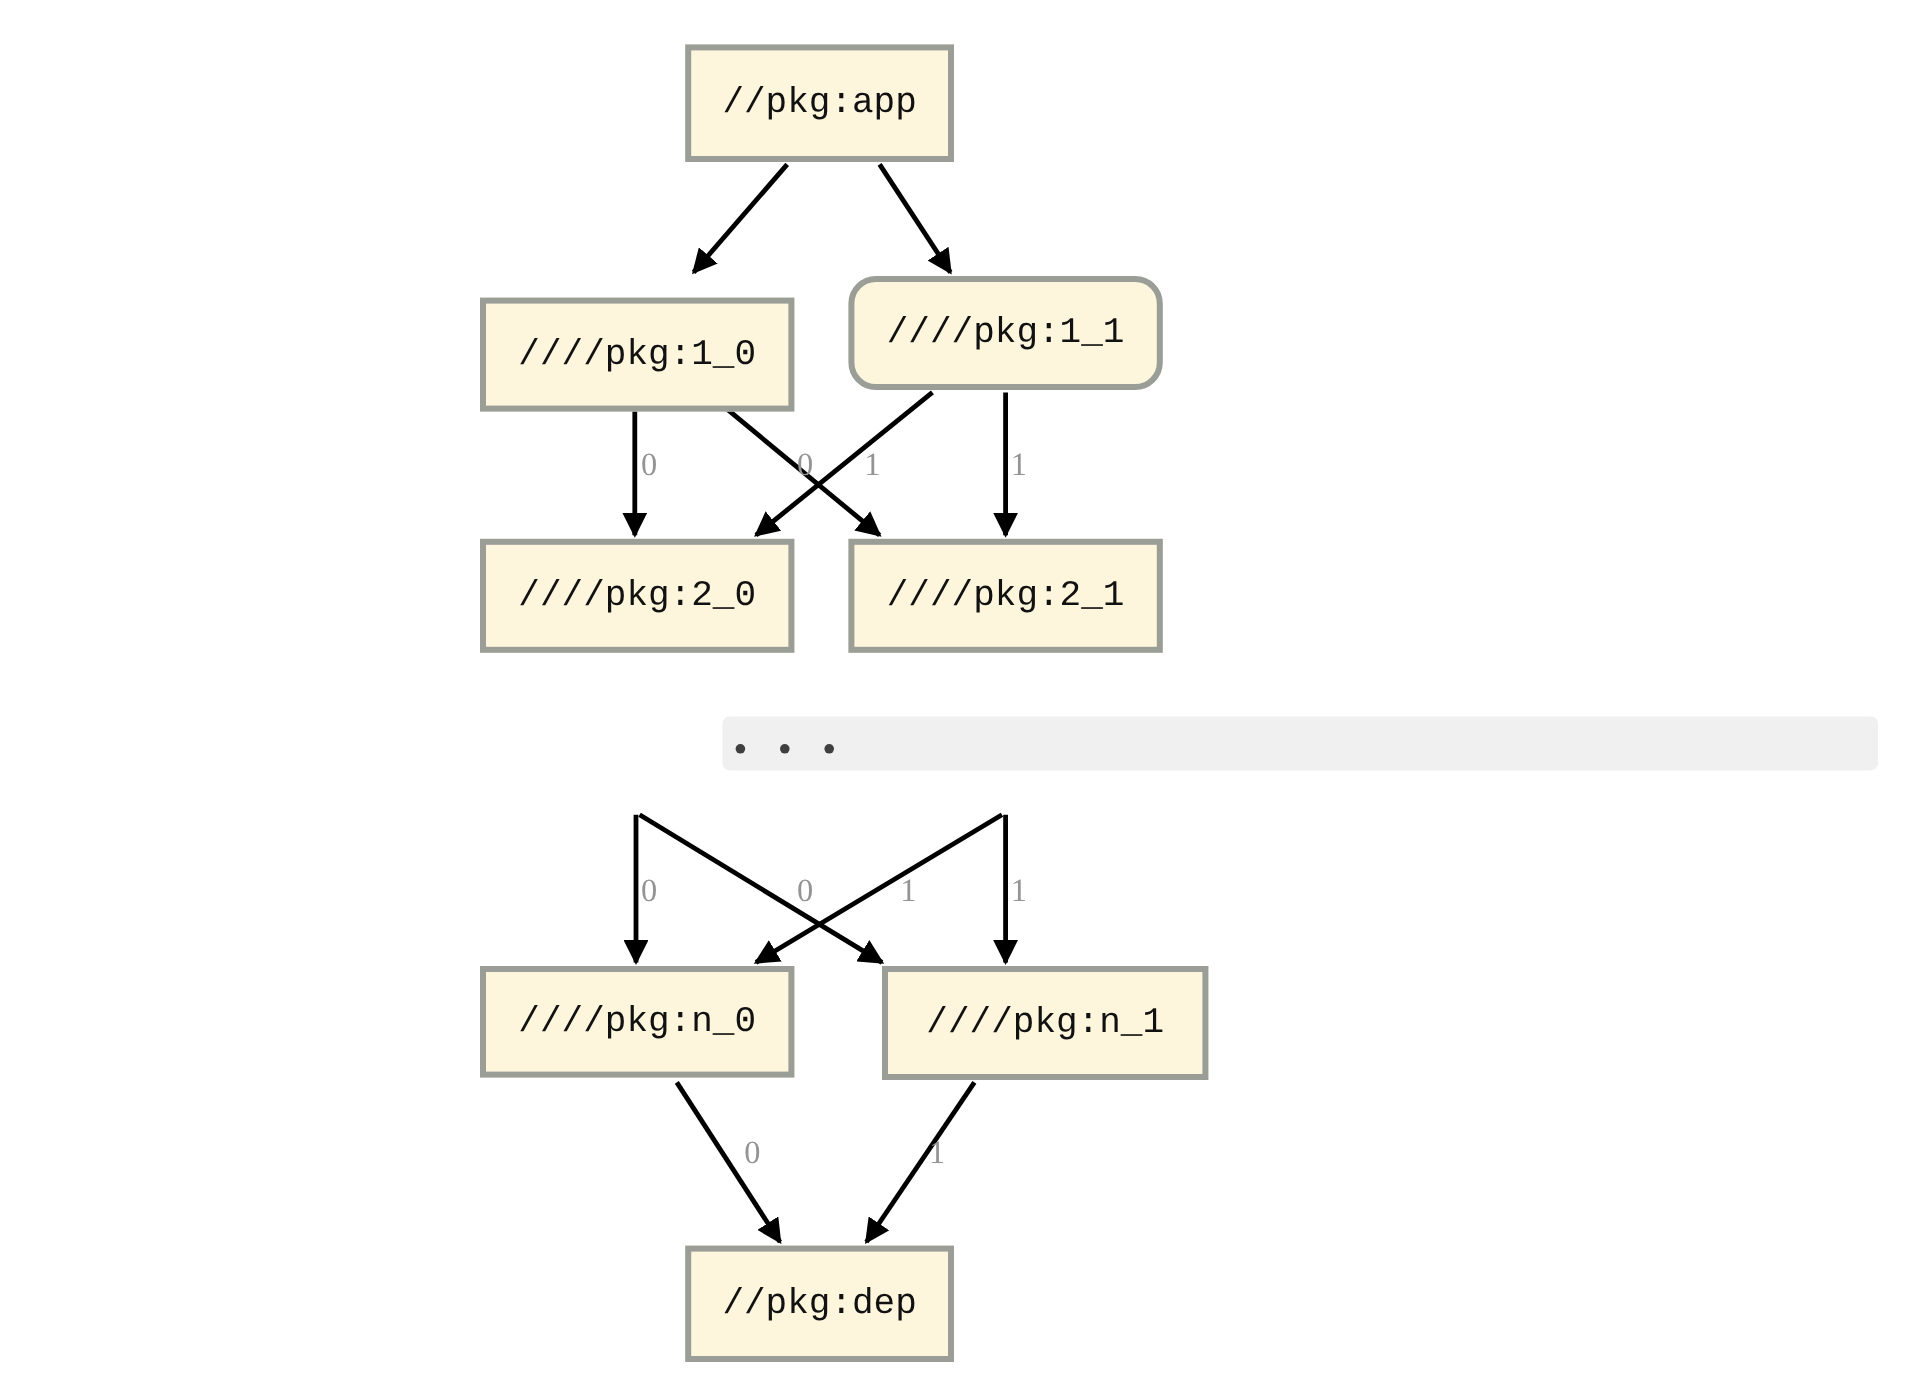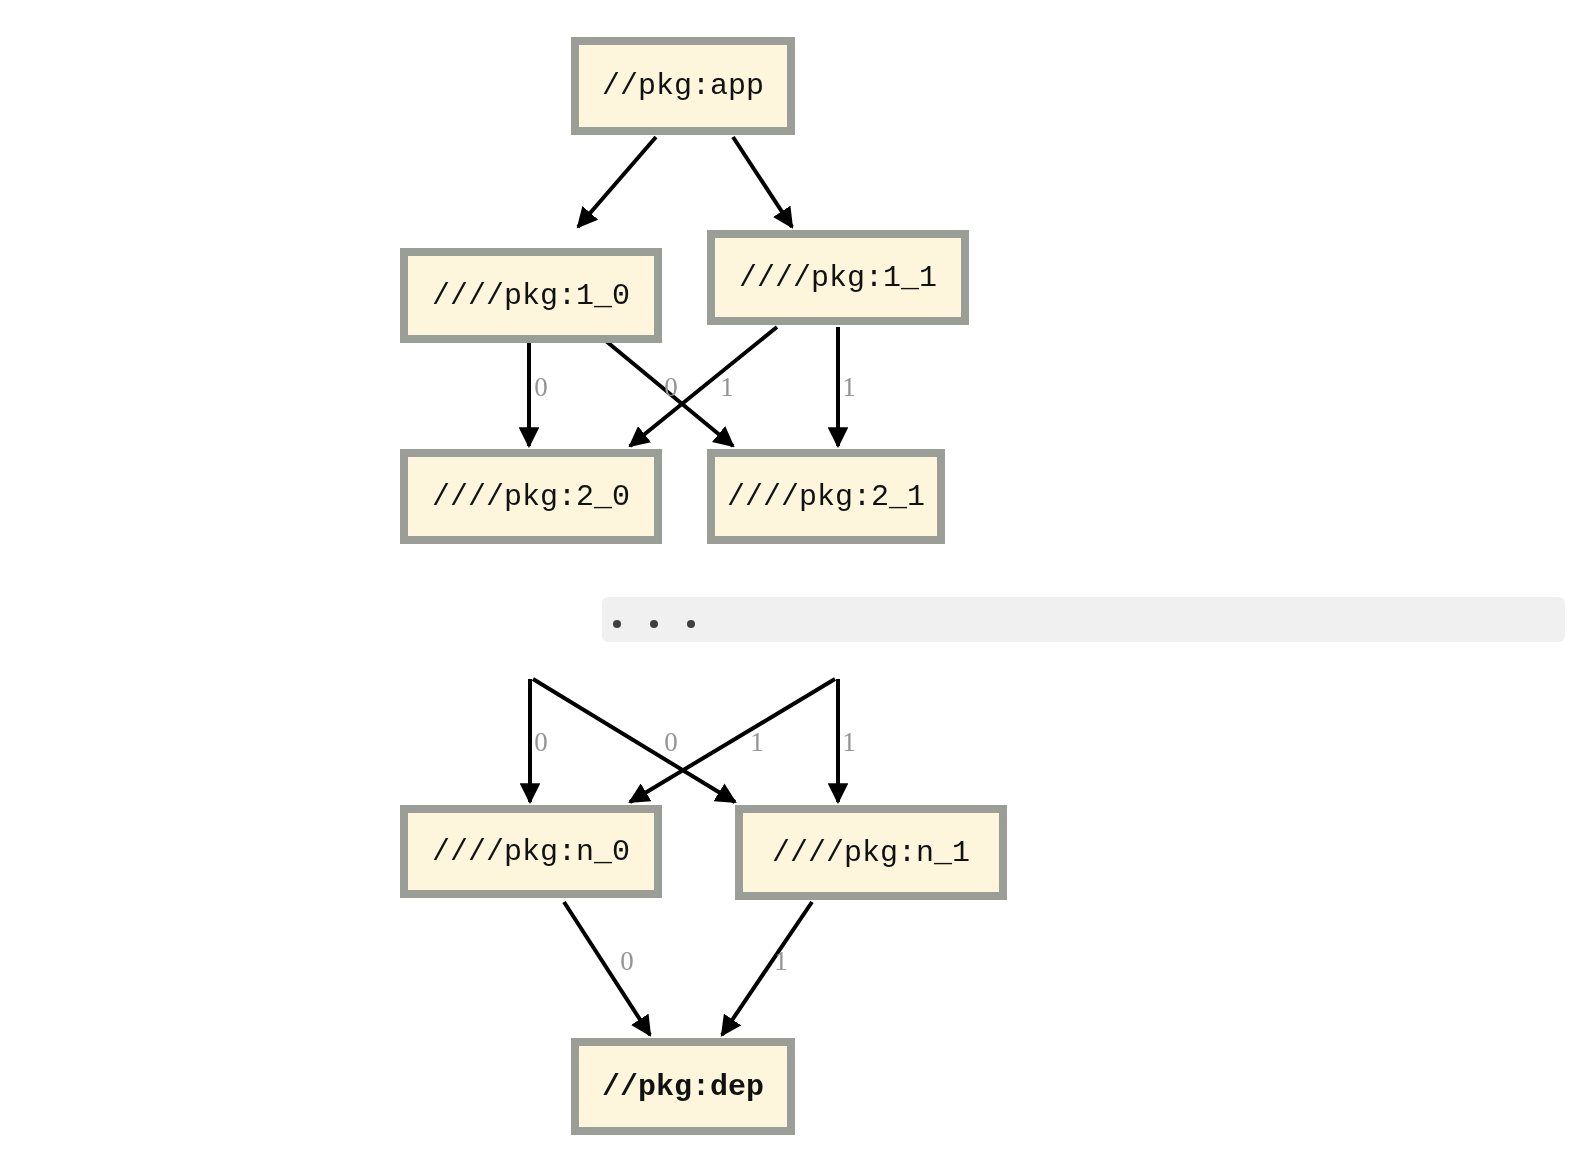--- a/index.html
+++ b/index.html
@@ -21,21 +21,21 @@
     position: absolute;
     left: 0;
     top: 0;
     width: 1592px;
     height: 1162px;
   }
   .node-box {
     position: absolute;
     box-sizing: border-box;
     background: #fdf6dd;
-    border: 8px solid #701a75;
+    border: 5px solid #701a75;
     display: flex;
     align-items: center;
     justify-content: center;
   }
   .node-label {
     font-family: "Liberation Mono", "DejaVu Sans Mono", monospace;
     font-size: 30px;
     color: #111111;
     letter-spacing: 0px;
     white-space: nowrap;
@@ -94,36 +94,36 @@
       </g>
   </svg>
 
   <div id="nodes-layer">
       <div class="node-box" style="left: 571px; top: 37px; width: 224px; height: 98px; background: rgb(253, 246, 221); border-color: rgb(154, 158, 150);">
         <span class="node-label">//pkg:app</span>
       </div>
       <div class="node-box" style="left: 400px; top: 230px; width: 262px; height: 95px; background: rgb(253, 246, 221); border-color: rgb(154, 158, 150); margin-top: 18px;">
         <span class="node-label">////pkg:1_0</span>
       </div>
-      <div class="node-box" style="left: 707px; top: 230px; width: 262px; height: 95px; background: rgb(253, 246, 221); border-color: rgb(154, 158, 150);">
+      <div class="node-box" style="left: 707px; top: 230px; width: 262px; height: 95px; background: rgb(253, 246, 221); border-color: rgb(154, 158, 150); border-radius: 23px;">
         <span class="node-label">////pkg:1_1</span>
       </div>
       <div class="node-box" style="left: 400px; top: 449px; width: 262px; height: 95px; background: rgb(253, 246, 221); border-color: rgb(154, 158, 150); align-items: center;">
         <span class="node-label">////pkg:2_0</span>
       </div>
-      <div class="node-box" style="left: 707px; top: 449px; width: 238px; height: 95px; background: rgb(253, 246, 221); border-color: rgb(154, 158, 150);">
+      <div class="node-box" style="left: 707px; top: 449px; width: 262px; height: 95px; background: rgb(253, 246, 221); border-color: rgb(154, 158, 150);">
         <span class="node-label">////pkg:2_1</span>
       </div>
       <div class="node-box" style="left: 400px; top: 805px; width: 262px; height: 93px; background: rgb(253, 246, 221); border-color: rgb(154, 158, 150);">
         <span class="node-label">////pkg:n_0</span>
       </div>
       <div class="node-box" style="left: 735px; top: 805px; width: 272px; height: 95px; background: rgb(253, 246, 221); border-color: rgb(154, 158, 150);">
         <span class="node-label">////pkg:n_1</span>
       </div>
-      <div class="node-box" style="left: 571px; top: 1038px; width: 224px; height: 97px; background: rgb(253, 246, 221); border-color: rgb(154, 158, 150); font-weight: bold;">
+      <div class="node-box" style="left: 571px; top: 1038px; width: 224px; height: 97px; background: rgb(253, 246, 221); border-color: rgb(154, 158, 150);">
         <span class="node-label">//pkg:dep</span>
       </div>
     </div>
   <div id="edge-labels-layer">
       <div class="edge-label" style="left: 541px; top: 387px; color: rgb(148, 148, 148);">0</div>
       <div class="edge-label" style="left: 671px; top: 387px; color: rgb(148, 148, 148);">0</div>
       <div class="edge-label" style="left: 727px; top: 387px; color: rgb(148, 148, 148);">1</div>
       <div class="edge-label" style="left: 849px; top: 387px; color: rgb(148, 148, 148);">1</div>
       <div class="edge-label" style="left: 541px; top: 742px; color: rgb(148, 148, 148);">0</div>
       <div class="edge-label" style="left: 671px; top: 742px; color: rgb(148, 148, 148);">0</div>

